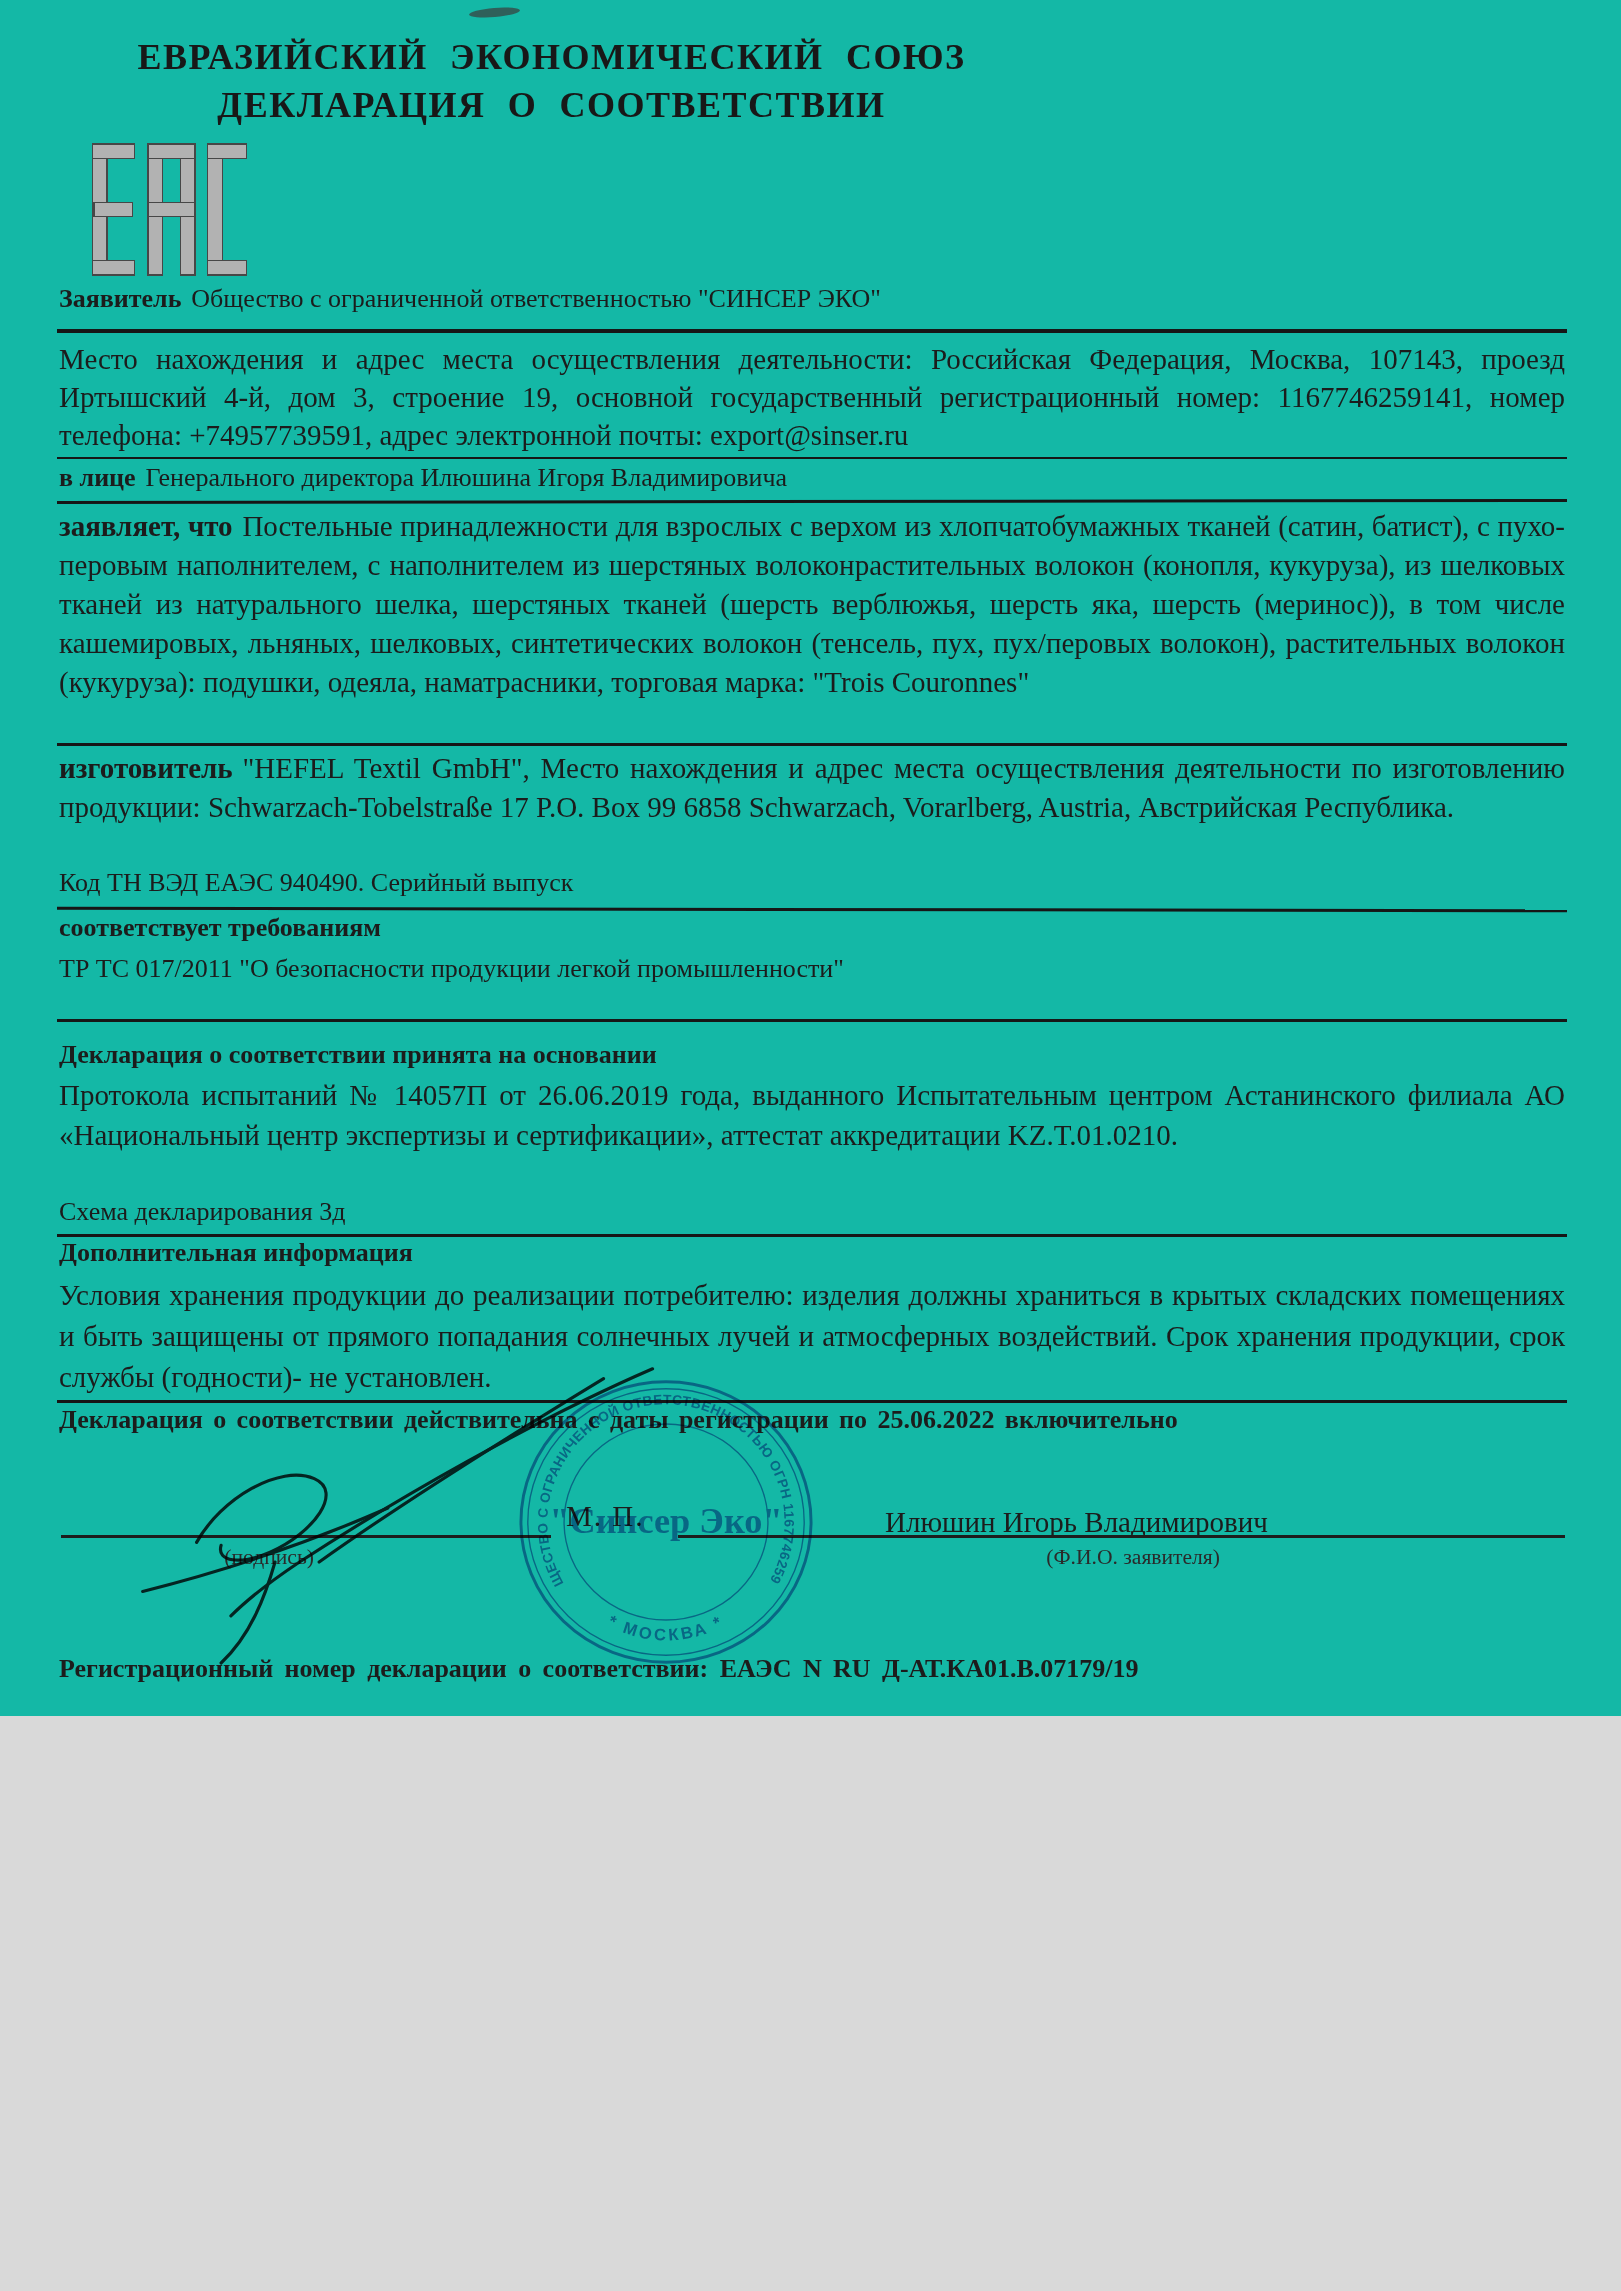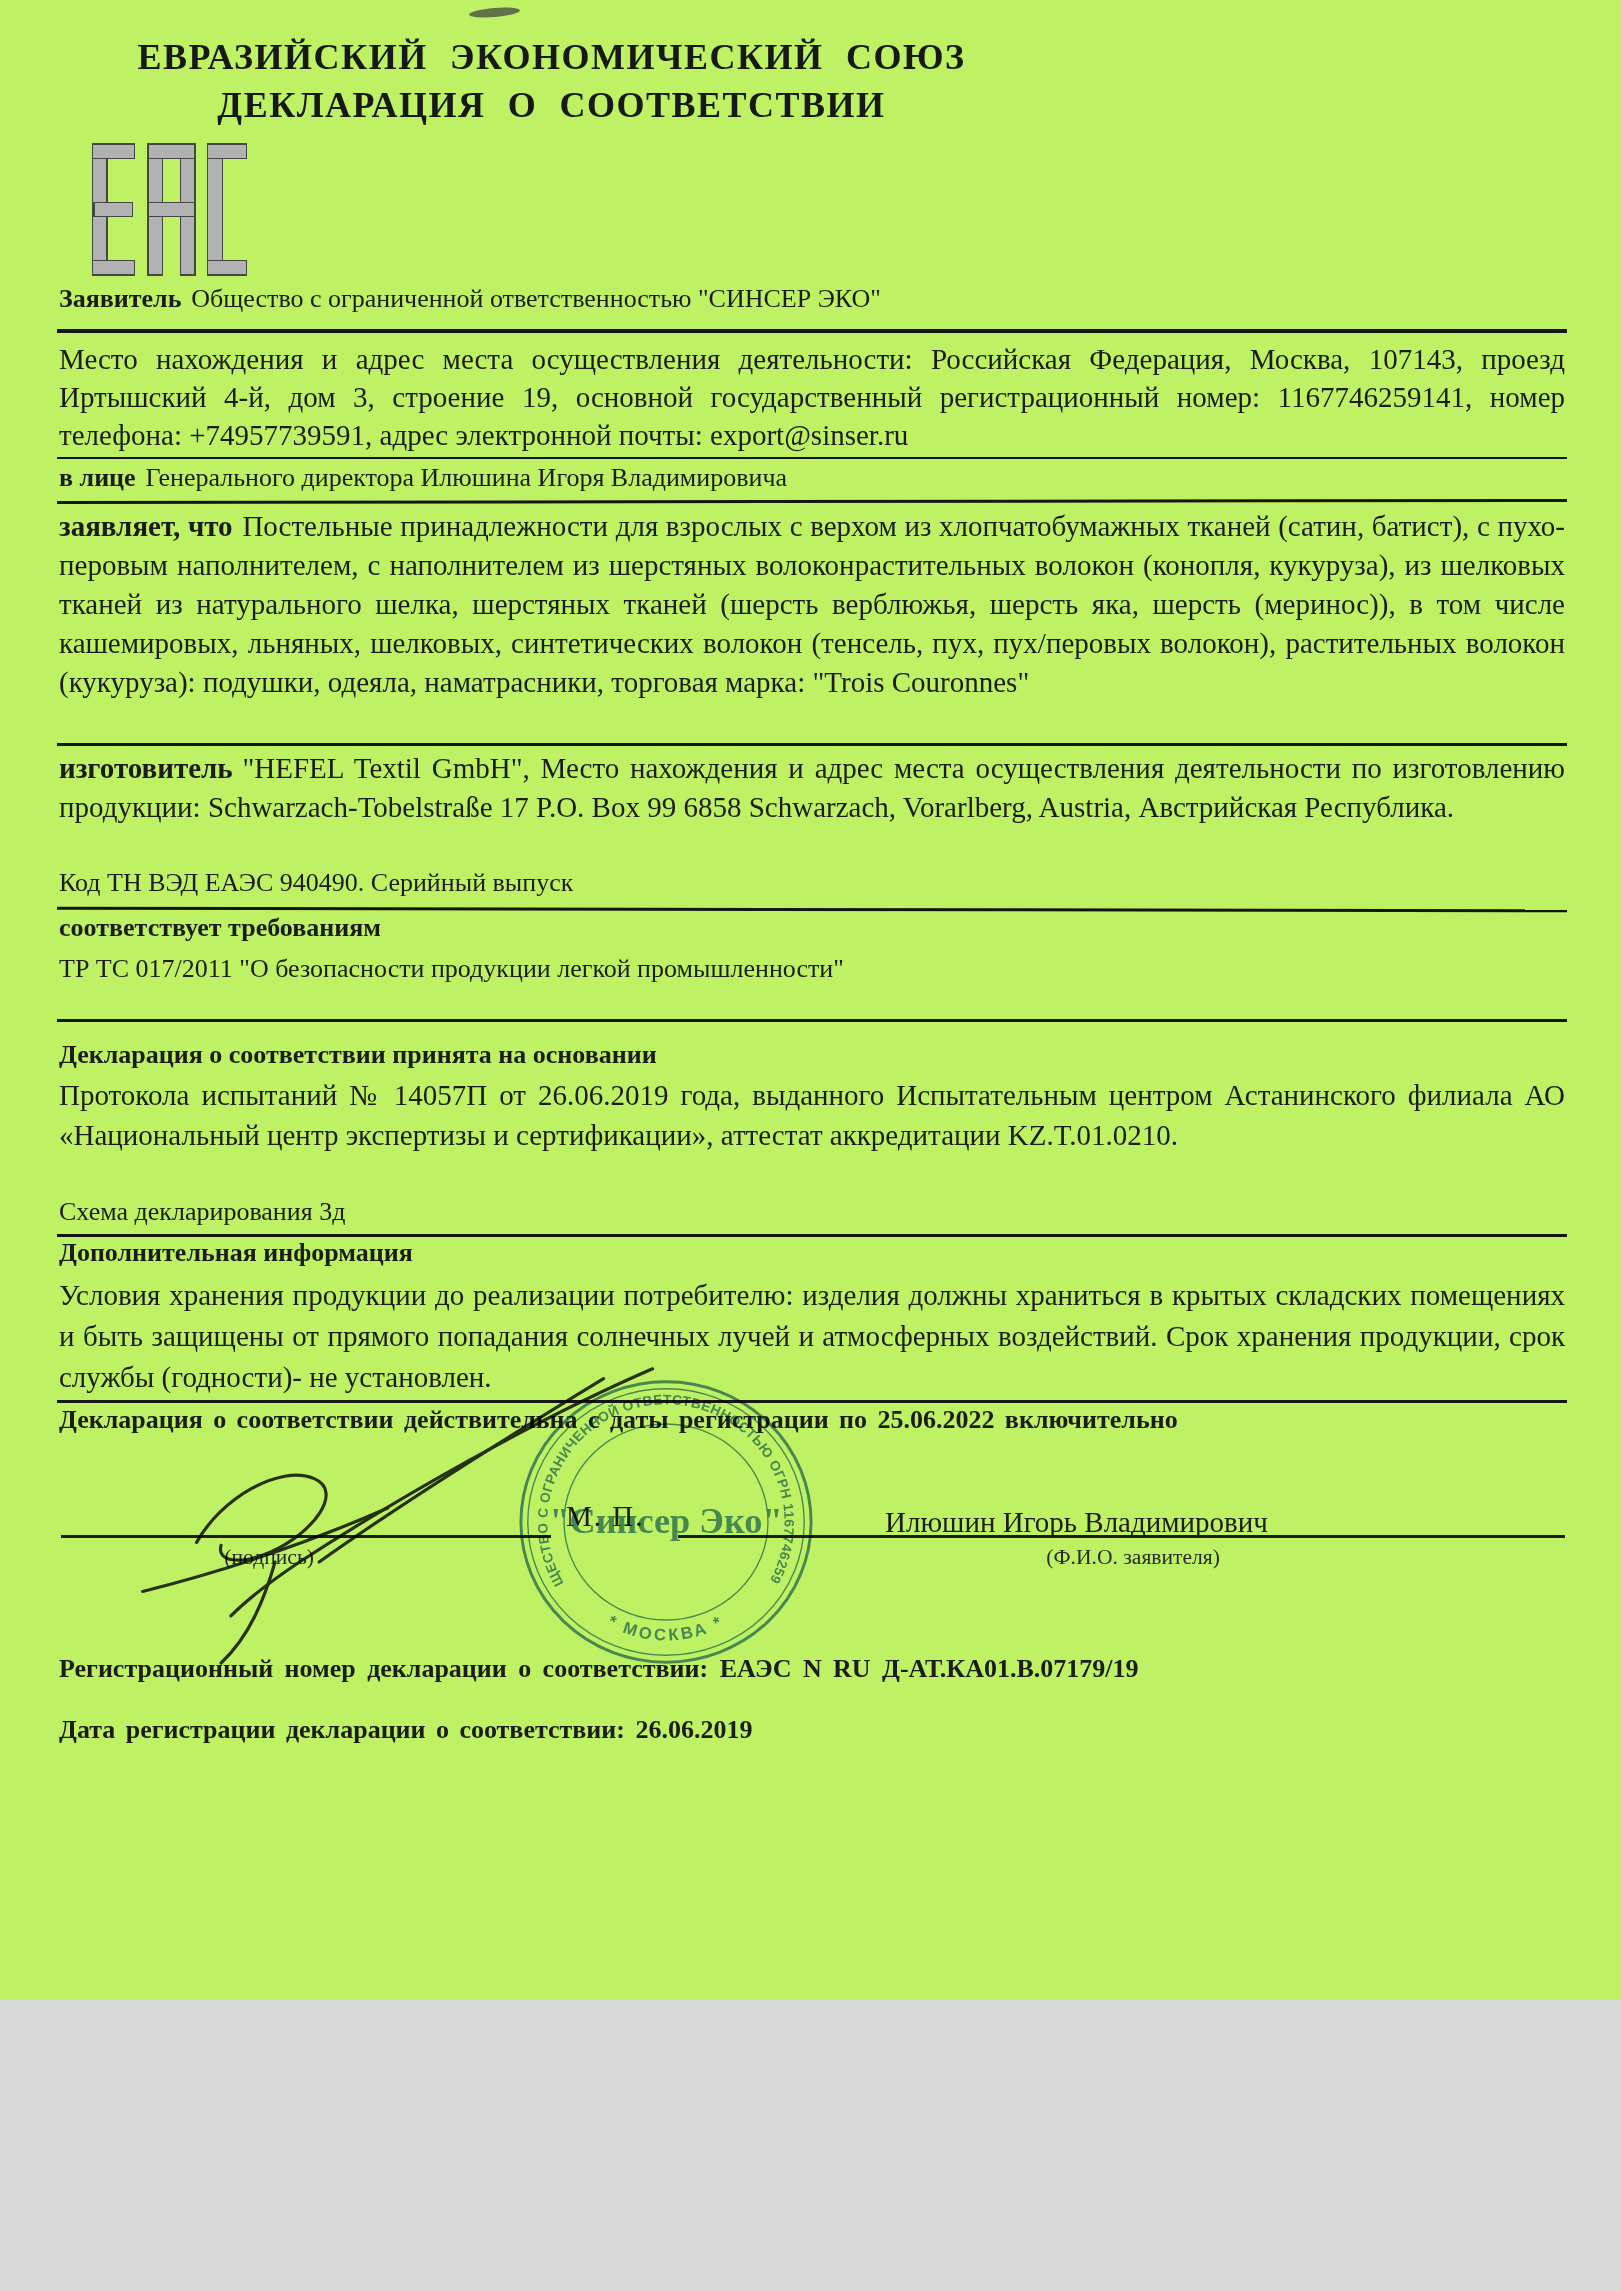--- a/index.html
+++ b/index.html
@@ -1,18 +1,18 @@
 <!DOCTYPE html>
 <html><head>
 <meta charset="utf-8">
 <style>
   html,body{margin:0;padding:0;background:#d9d9d9;}
   .page{
-    position:relative;width:1621px;height:2000px;margin:0 auto;
-    background:#bef264;overflow:hidden;
+    position:relative;width:1621px;height:1716px;margin:0 auto;
+    background:#14b8a6;overflow:hidden;
     font-family:"Liberation Serif","DejaVu Serif",serif;color:#1c1c1c;
   }
   .abs{position:absolute;}
   .title{
     position:absolute;top:33px;left:0;width:1103px;text-align:center;
     font-weight:bold;font-size:36px;line-height:48px;letter-spacing:1.5px;word-spacing:11.8px;
     color:#181818;
   }
   .para{
     position:absolute;left:59px;width:1506px;margin:0;

